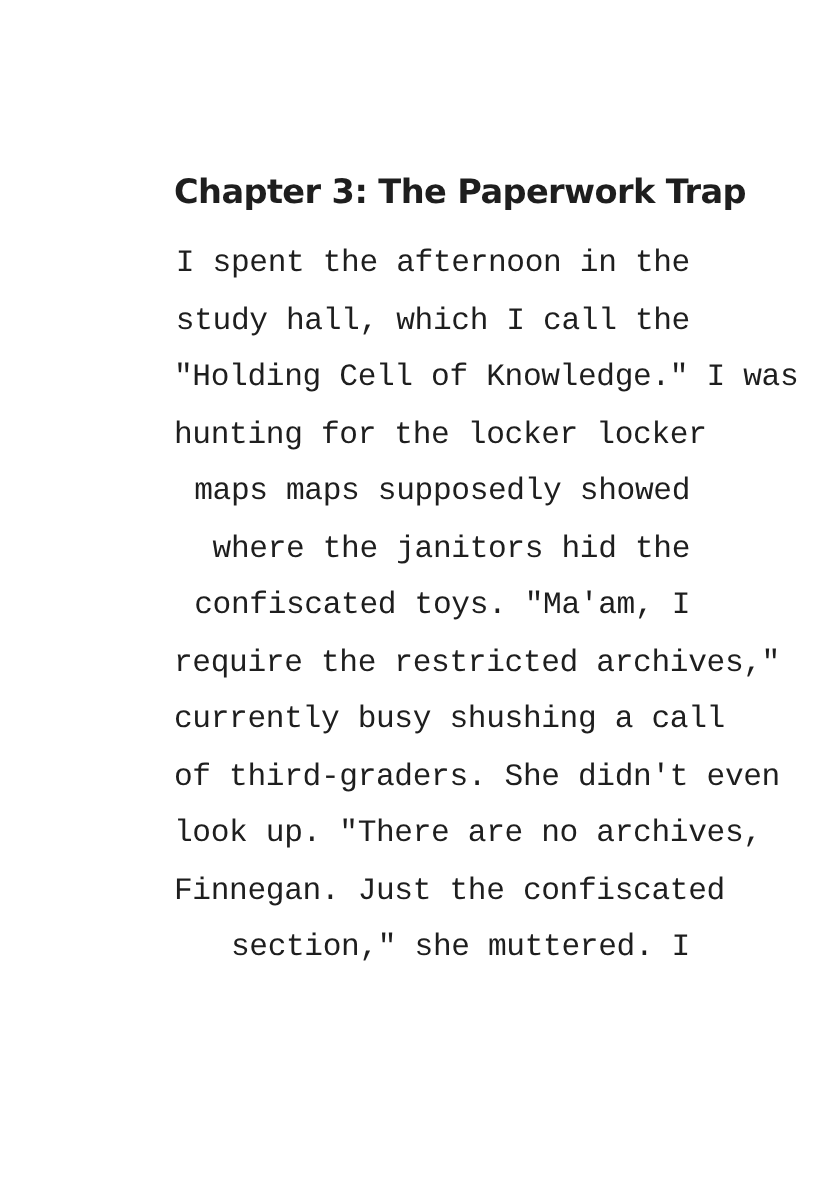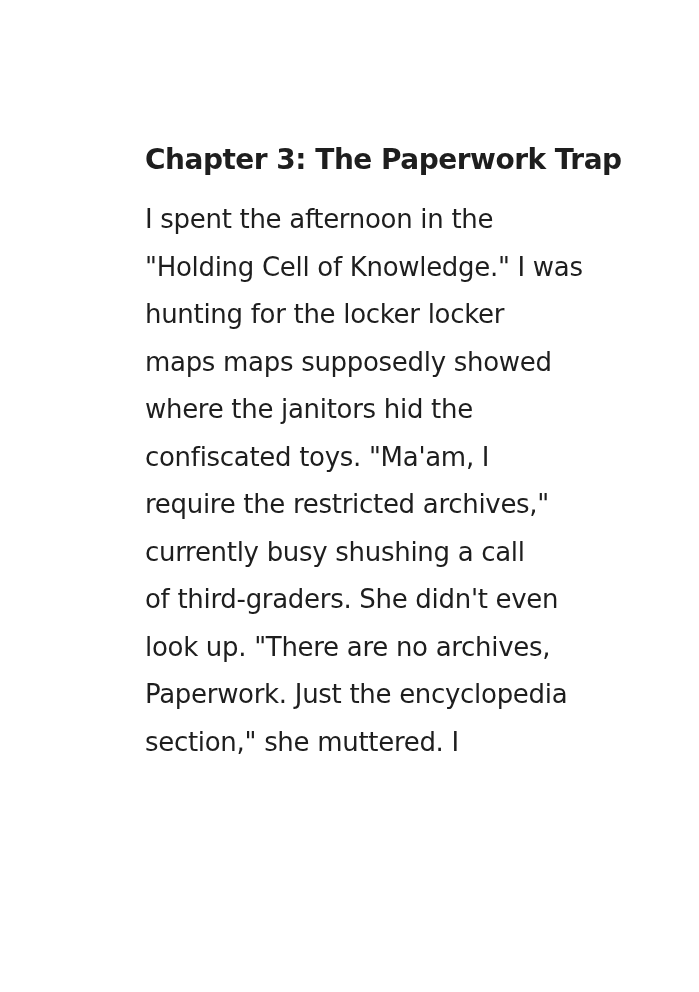--- a/index.html
+++ b/index.html
@@ -12,20 +12,21 @@
     background: #ffffff;
     font-family: "DejaVu Sans", "Liberation Sans", sans-serif;
     overflow: hidden;
   }
   .page {
     position: relative;
     width: 699px;
     height: 992px;
     background: #ffffff;
     color: #1e1e1e;
+    text-align: right;
   }
   .content {
     position: absolute;
     left: 145px;
     top: 140px;
     width: 430px;
   }
   .chapter-title {
     margin: 0 0 16px 0;
     font-size: 28px;
@@ -38,36 +39,38 @@
   .paragraph {
     margin: 0;
   }
   .text-line {
     font-size: 26px;
     font-weight: 400;
     line-height: 47.5px;
     letter-spacing: -0.3px;
     color: #1e1e1e;
     white-space: nowrap;
+    font-family: Liberation Mono, monospace;
   }
 </style>
 </head>
 <body>
 
 <div class="page">
   <div class="content">
     <h1 class="chapter-title">Chapter 3: The Paperwork Trap</h1>
     <div class="paragraph">
       <div class="text-line">I spent the afternoon in the</div>
+      <div class="text-line">study hall, which I call the</div>
       <div class="text-line">"Holding Cell of Knowledge." I was</div>
       <div class="text-line">hunting for the locker locker</div>
       <div class="text-line">maps maps supposedly showed</div>
       <div class="text-line">where the janitors hid the</div>
       <div class="text-line">confiscated toys. "Ma'am, I</div>
       <div class="text-line">require the restricted archives,"</div>
       <div class="text-line">currently busy shushing a call</div>
       <div class="text-line">of third-graders. She didn't even</div>
       <div class="text-line">look up. "There are no archives,</div>
-      <div class="text-line">Paperwork. Just the encyclopedia</div>
+      <div class="text-line">Finnegan. Just the confiscated</div>
       <div class="text-line">section," she muttered. I</div>
     </div>
   </div>
 </div>
 
 </body></html>

